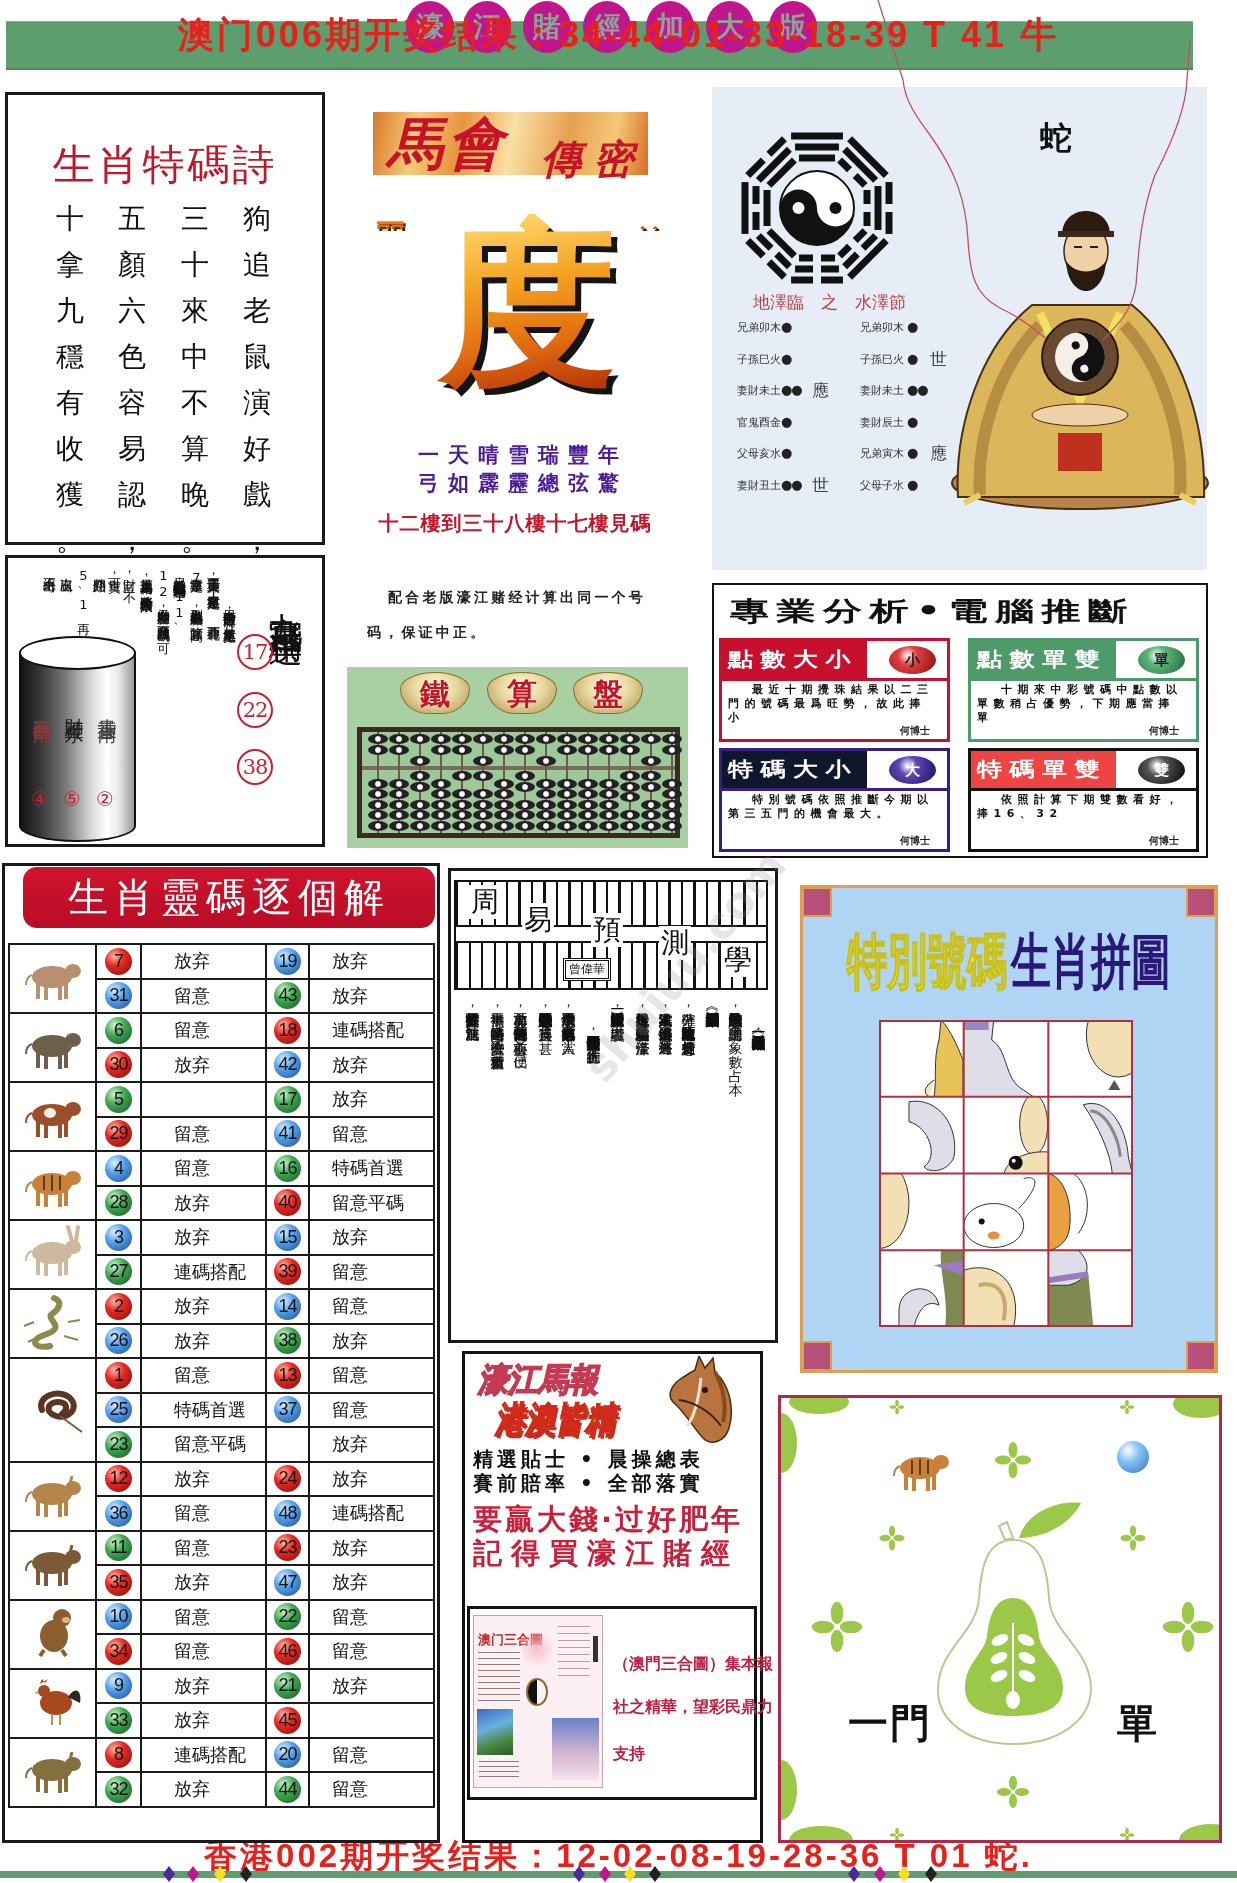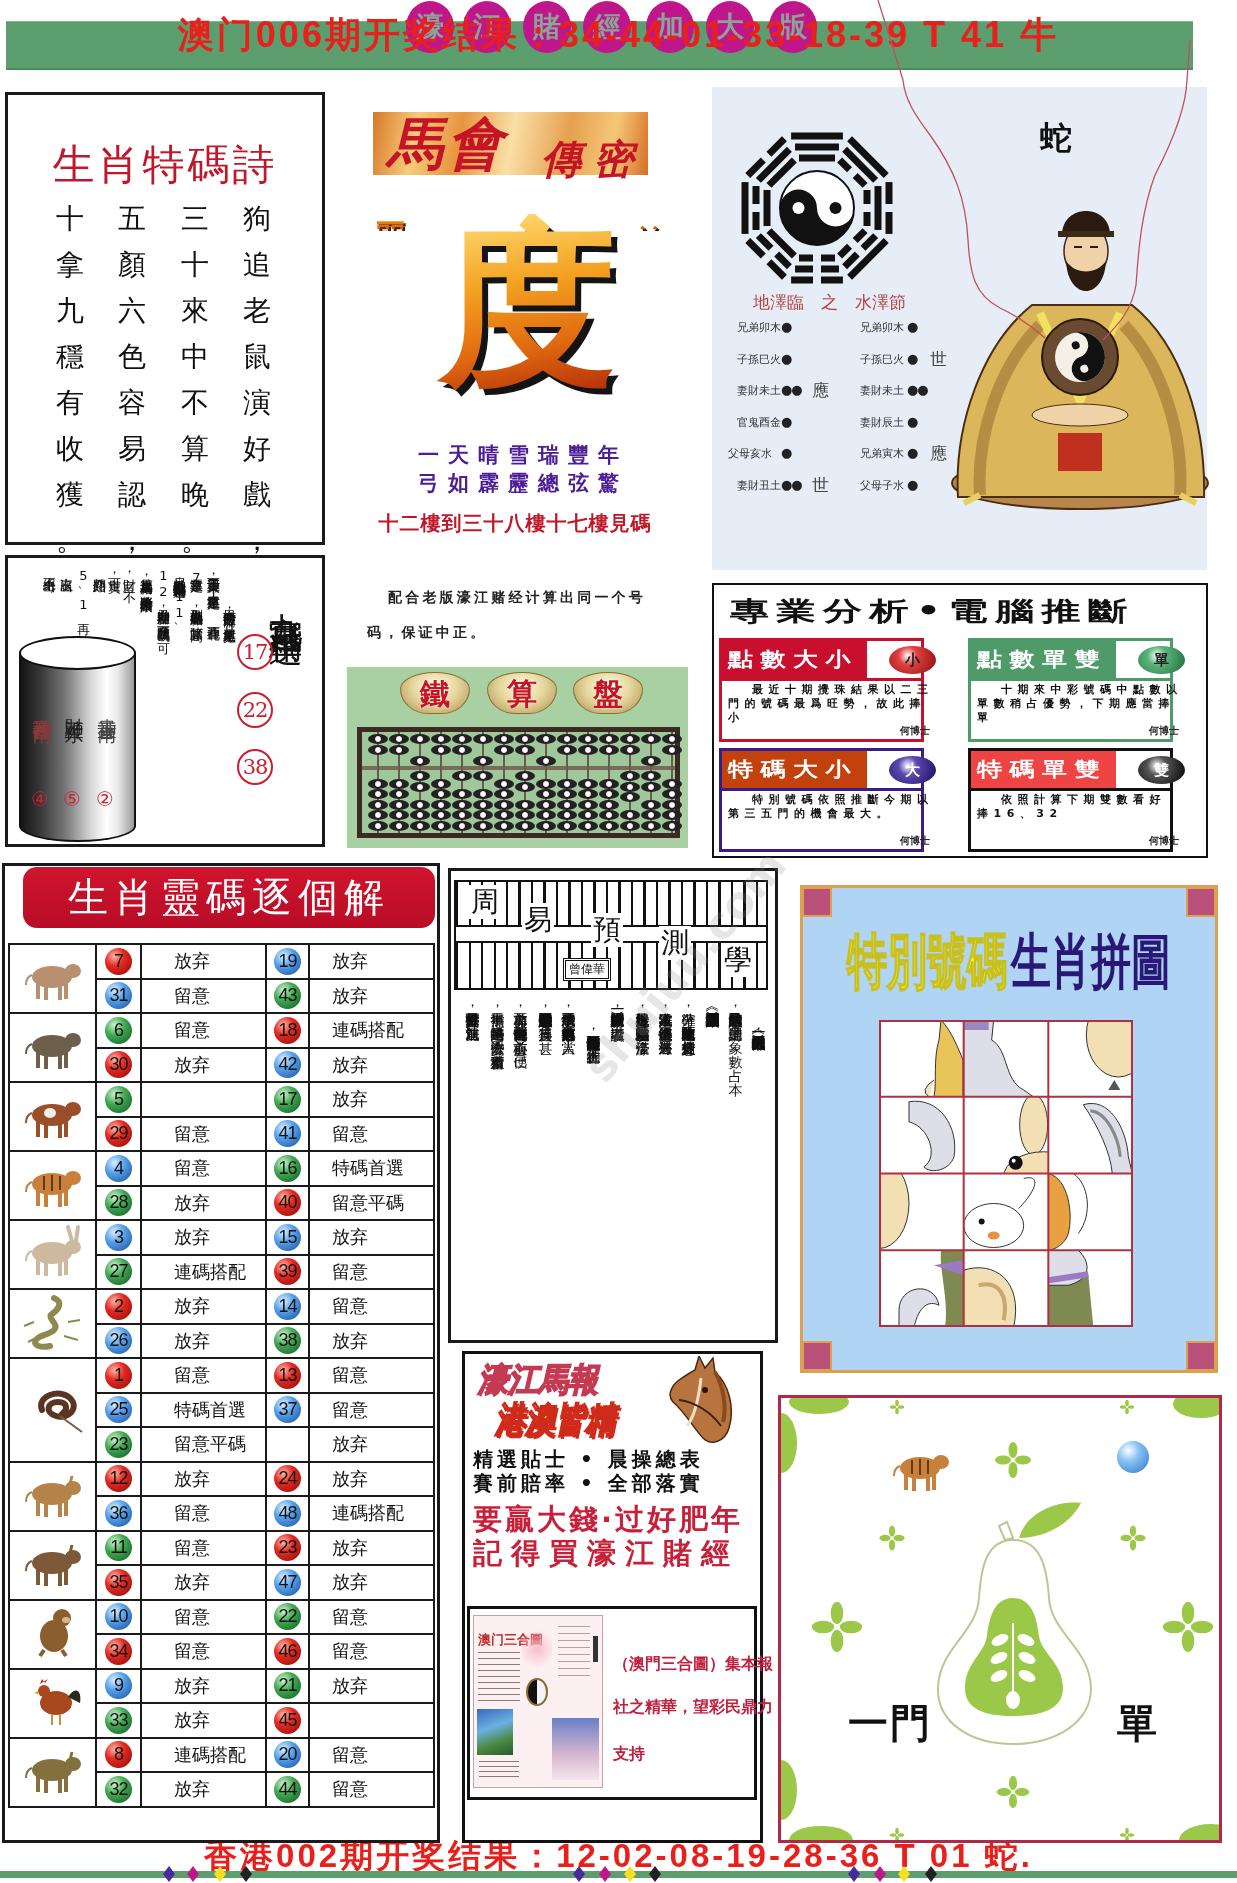--- a/index.html
+++ b/index.html
@@ -59,21 +59,21 @@
 #abacus{left:347px;top:667px;width:341px;height:181px;background:#a9d0a3}
 .ingot{position:absolute;top:5px;width:70px;height:42px;border-radius:50% 50% 40% 40%/40% 40% 60% 60%;background:radial-gradient(ellipse at 50% 35%,#fffbe0 0%,#e8d8a0 45%,#a89050 100%);border:1px solid #8a7030;font:bold 30px/42px "DejaVu Serif","Liberation Serif",serif;color:#c41425;text-align:center;text-shadow:0 0 2px #fff}
 #ab-frame{position:absolute;left:10px;top:60px;width:323px;height:111px;border:5px solid #3a2a22;background:#9fc89a}
 .rod{position:absolute;top:0;width:2px;height:101px;background:#6a5a4a}
 .beam{position:absolute;left:0;top:34px;width:100%;height:4px;background:#7a6a5a}
 .bead{position:absolute;width:20px;height:10px;border-radius:50%;background:radial-gradient(circle,#fff 0 2px,#f0d0e0 2.5px,#222 3.5px)}
 
 
 #analysis{left:712px;top:583px;width:496px;height:275px;border:2px solid #111}
 #an-title{position:absolute;left:16px;top:11px;font:bold 26px/30px "DejaVu Sans",sans-serif;letter-spacing:5px;color:#111;white-space:nowrap;transform:scaleX(1.5);transform-origin:left top}
-.acard{position:absolute;width:205px;height:104px;border:3px solid;background:#fff}
+.acard{position:absolute;width:231px;height:104px;border:3px solid;background:#fff}
 .acard-head{position:absolute;left:0;top:0;width:100%;height:40px;border-bottom:3px solid}
 .acard-title{position:absolute;left:0;top:0;width:145px;height:37px;color:#fff;padding-left:6px;overflow:hidden}
 .acard-title span{display:inline-block;font:bold 20px/37px "DejaVu Sans",sans-serif;letter-spacing:6px;white-space:nowrap;transform:scaleX(1.25);transform-origin:left center}
 .acard-ball{position:absolute;left:167px;top:5px;width:47px;height:28px;border-radius:50%;font:bold 15px/28px "DejaVu Serif","Liberation Serif",serif;text-align:center;color:#222}
 .acard-text{position:absolute;left:6px;top:42px;width:210px;font:bold 11px/14px "DejaVu Sans",sans-serif;letter-spacing:5.5px;text-indent:24px;color:#111}
 .acard-author{position:absolute;left:178px;top:84px;font:bold 10px/12px "DejaVu Sans",sans-serif;color:#222;white-space:nowrap}
 
 
 #zodiac{left:2px;top:863px;width:438px;height:980px;border:3px solid #1a1a1a}
 #z-banner{position:absolute;left:18px;top:1px;width:412px;height:61px;background:linear-gradient(#d0142e,#b80c26);border-radius:14px;color:#fff;text-align:center;font:40px/61px "DejaVu Serif","Liberation Serif",serif;letter-spacing:6px;white-space:nowrap}
@@ -305,21 +305,21 @@
   <div id="bagua-rows">
       <span class="yao-label" style="left: 25px; top: 234px;">兄弟卯木</span>
       <span class="yao-dots" style="left: 69px; top: 231px;">●</span>
       <span class="yao-label" style="left: 25px; top: 265.6px;">子孫巳火</span>
       <span class="yao-dots" style="left: 69px; top: 262.6px;">●</span>
       <span class="yao-label" style="left: 25px; top: 297.2px;">妻財未土</span>
       <span class="yao-dots" style="left: 69px; top: 294.2px;">●●</span>
       <span class="yao-mark" style="left: 100px; top: 293.2px;">應</span>
       <span class="yao-label" style="left: 25px; top: 328.8px;">官鬼酉金</span>
       <span class="yao-dots" style="left: 69px; top: 325.8px;">●</span>
-      <span class="yao-label" style="left: 16px; top: 360.4px; text-align: right;">父母亥水</span>
+      <span class="yao-label" style="left: 25px; top: 360.4px; text-align: right;">父母亥水</span>
       <span class="yao-dots" style="left: 69px; top: 357.4px;">●</span>
       <span class="yao-label" style="left: 25px; top: 392px;">妻財丑土</span>
       <span class="yao-dots" style="left: 69px; top: 389px;">●●</span>
       <span class="yao-mark" style="left: 100px; top: 388px;">世</span>
       <span class="yao-label" style="left: 148px; top: 234px;">兄弟卯木</span>
       <span class="yao-dots" style="left: 195px; top: 231px;">●</span>
       <span class="yao-label" style="left: 148px; top: 265.6px;">子孫巳火</span>
       <span class="yao-dots" style="left: 195px; top: 262.6px;">●</span>
       <span class="yao-mark" style="left: 218px; top: 261.6px;">世</span>
       <span class="yao-label" style="left: 148px; top: 297.2px;">妻財未土</span>
@@ -511,21 +511,21 @@
     <div class="acard" style="left: 254px; top: 53px; border-color: rgb(78, 154, 104);">
       <div class="acard-head" style="border-bottom-color: rgb(78, 154, 104);">
         <div class="acard-title" style="background: rgb(78, 154, 104);"><span>點數單雙</span></div>
         <div class="acard-ball" style="background: radial-gradient(circle at 40% 35%, rgb(255, 255, 255) 0px, rgb(92, 180, 122) 28%, rgb(28, 106, 56) 100%);">單</div>
       </div>
       <div class="acard-text">十期來中彩號碼中點數以單數稍占優勢，下期應當捧單</div>
       <div class="acard-author">何博士</div>
     </div>
     <div class="acard" style="left: 5px; top: 163px; border-color: rgb(58, 28, 134);">
       <div class="acard-head" style="border-bottom-color: rgb(58, 28, 134);">
-        <div class="acard-title" style="background: #c2410c;"><span>特碼大小</span></div>
+        <div class="acard-title" style="background: #0f172a;"><span>特碼大小</span></div>
         <div class="acard-ball" style="background: radial-gradient(circle at 40% 35%, rgb(255, 255, 255) 0px, rgb(90, 72, 176) 28%, rgb(26, 12, 90) 100%); color: rgb(255, 255, 255);">大</div>
       </div>
       <div class="acard-text">特別號碼依照推斷今期以第三五門的機會最大。</div>
       <div class="acard-author">何博士</div>
     </div>
     <div class="acard" style="left: 254px; top: 163px; border-color: rgb(17, 17, 17);">
       <div class="acard-head" style="border-bottom-color: rgb(17, 17, 17);">
         <div class="acard-title" style="background: #ef4444;"><span>特碼單雙</span></div>
         <div class="acard-ball" style="background: radial-gradient(circle at 40% 35%, rgb(255, 255, 255) 0px, rgb(85, 85, 85) 28%, rgb(0, 0, 0) 100%); color: rgb(255, 255, 255);">雙</div>
       </div>

